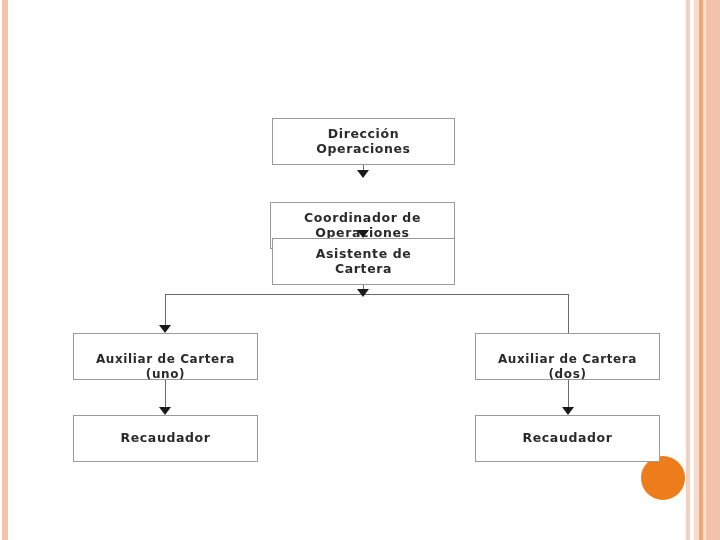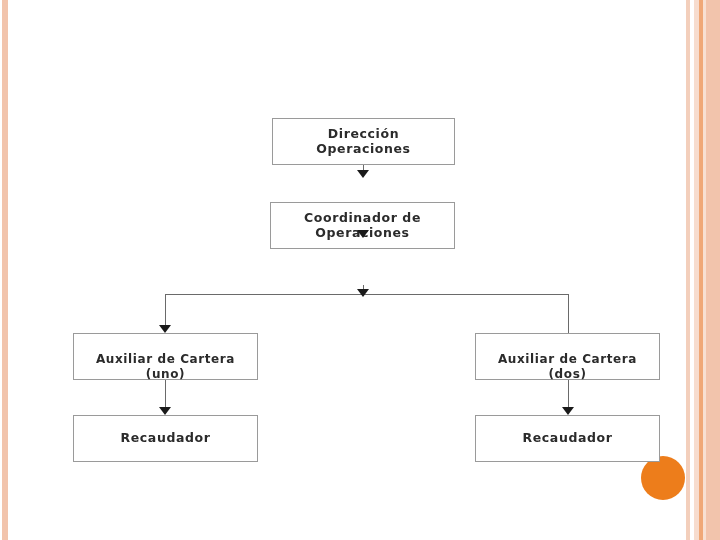--- a/index.html
+++ b/index.html
@@ -186,20 +186,24 @@
     <div class="node" id="node-direccion">
       <span class="node-label">Dirección
 Operaciones</span>
     </div>
 
     <div class="node" id="node-coordinador">
       <span class="node-label">Coordinador de
 Operaciones</span>
     </div>
 
+    <div class="node" id="node-asistente">
+      <span class="node-label">Asistente de
+Cartera</span>
+    </div>
 
     <div class="node" id="node-aux-uno">
       <span class="node-label small">Auxiliar de Cartera
 (uno)</span>
     </div>
 
     <div class="node" id="node-aux-dos">
       <span class="node-label small">Auxiliar de Cartera
 (dos)</span>
     </div>

